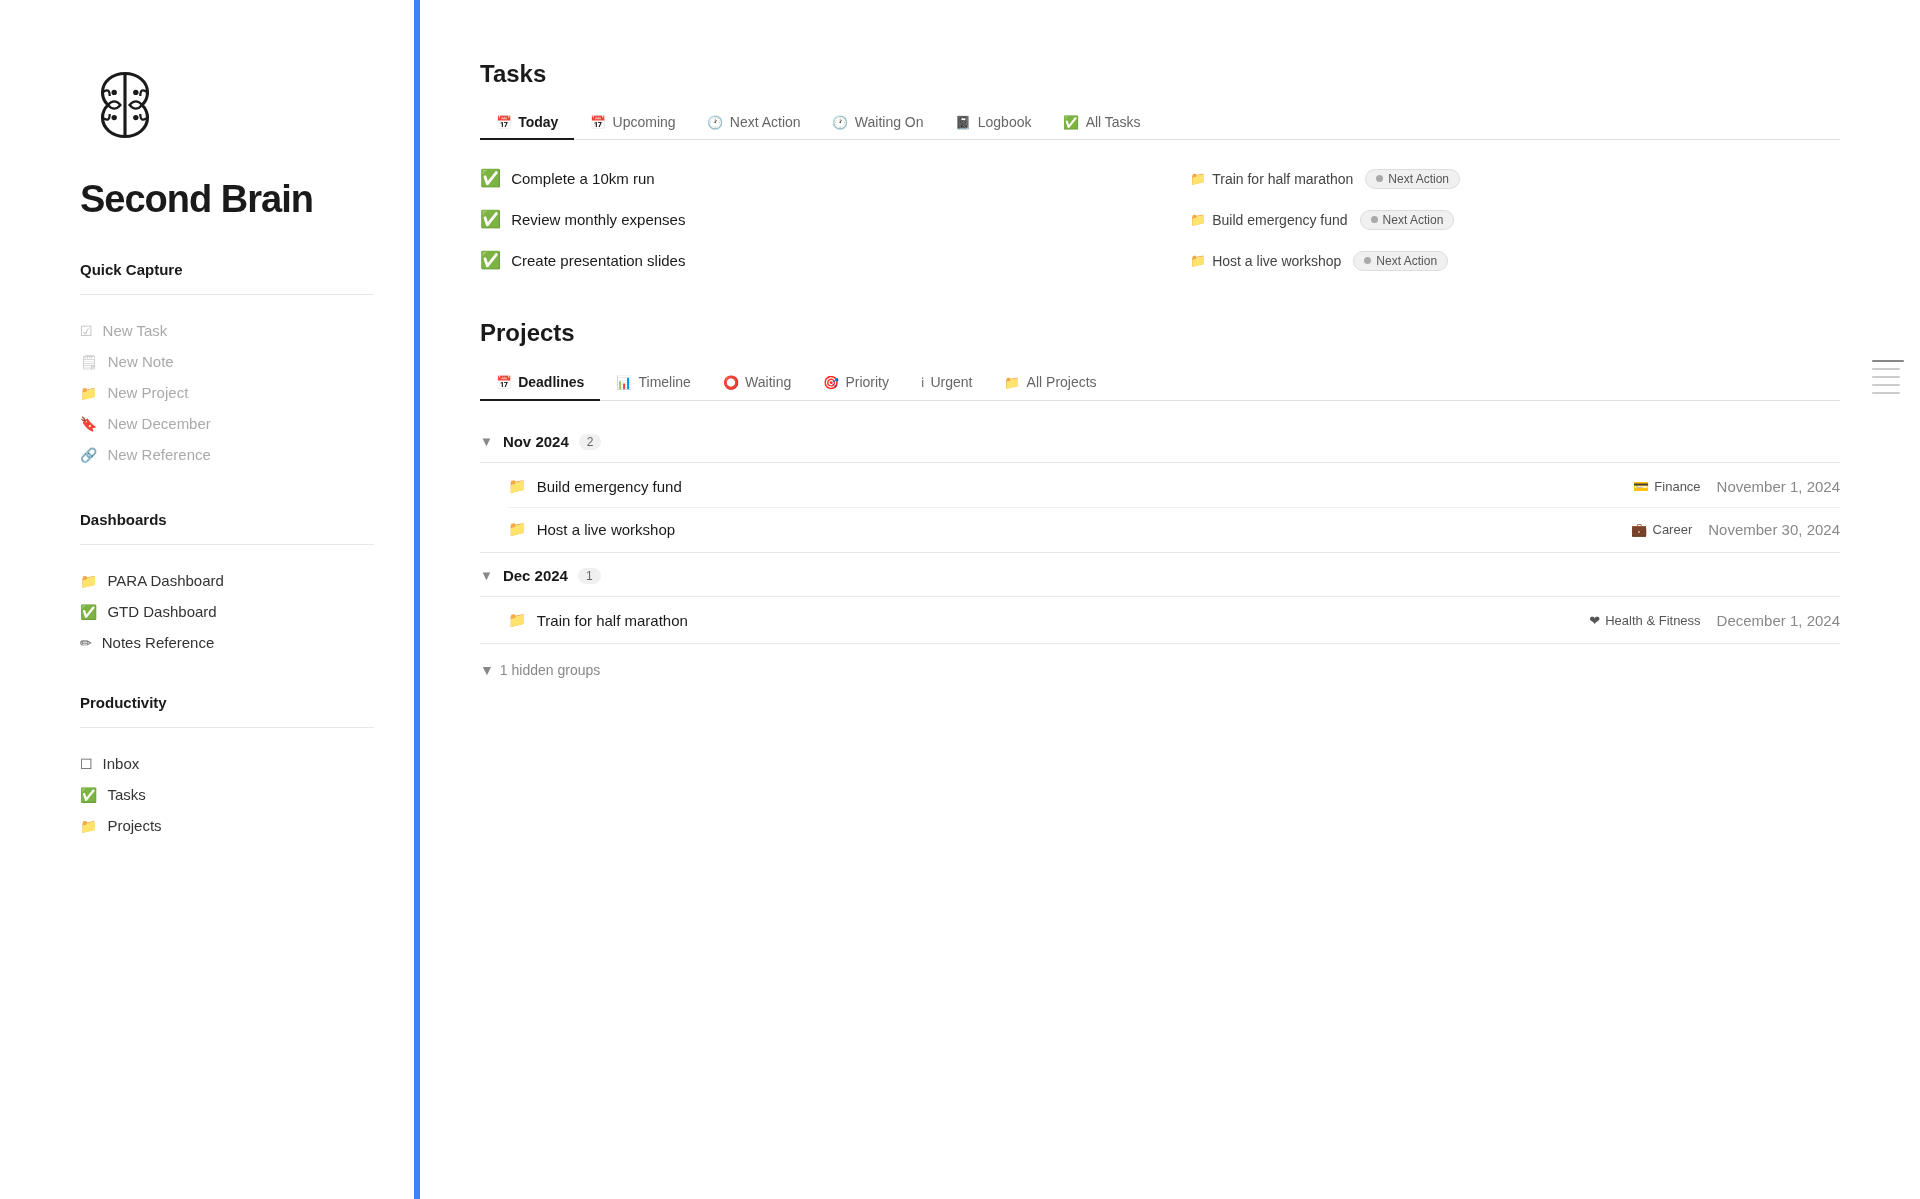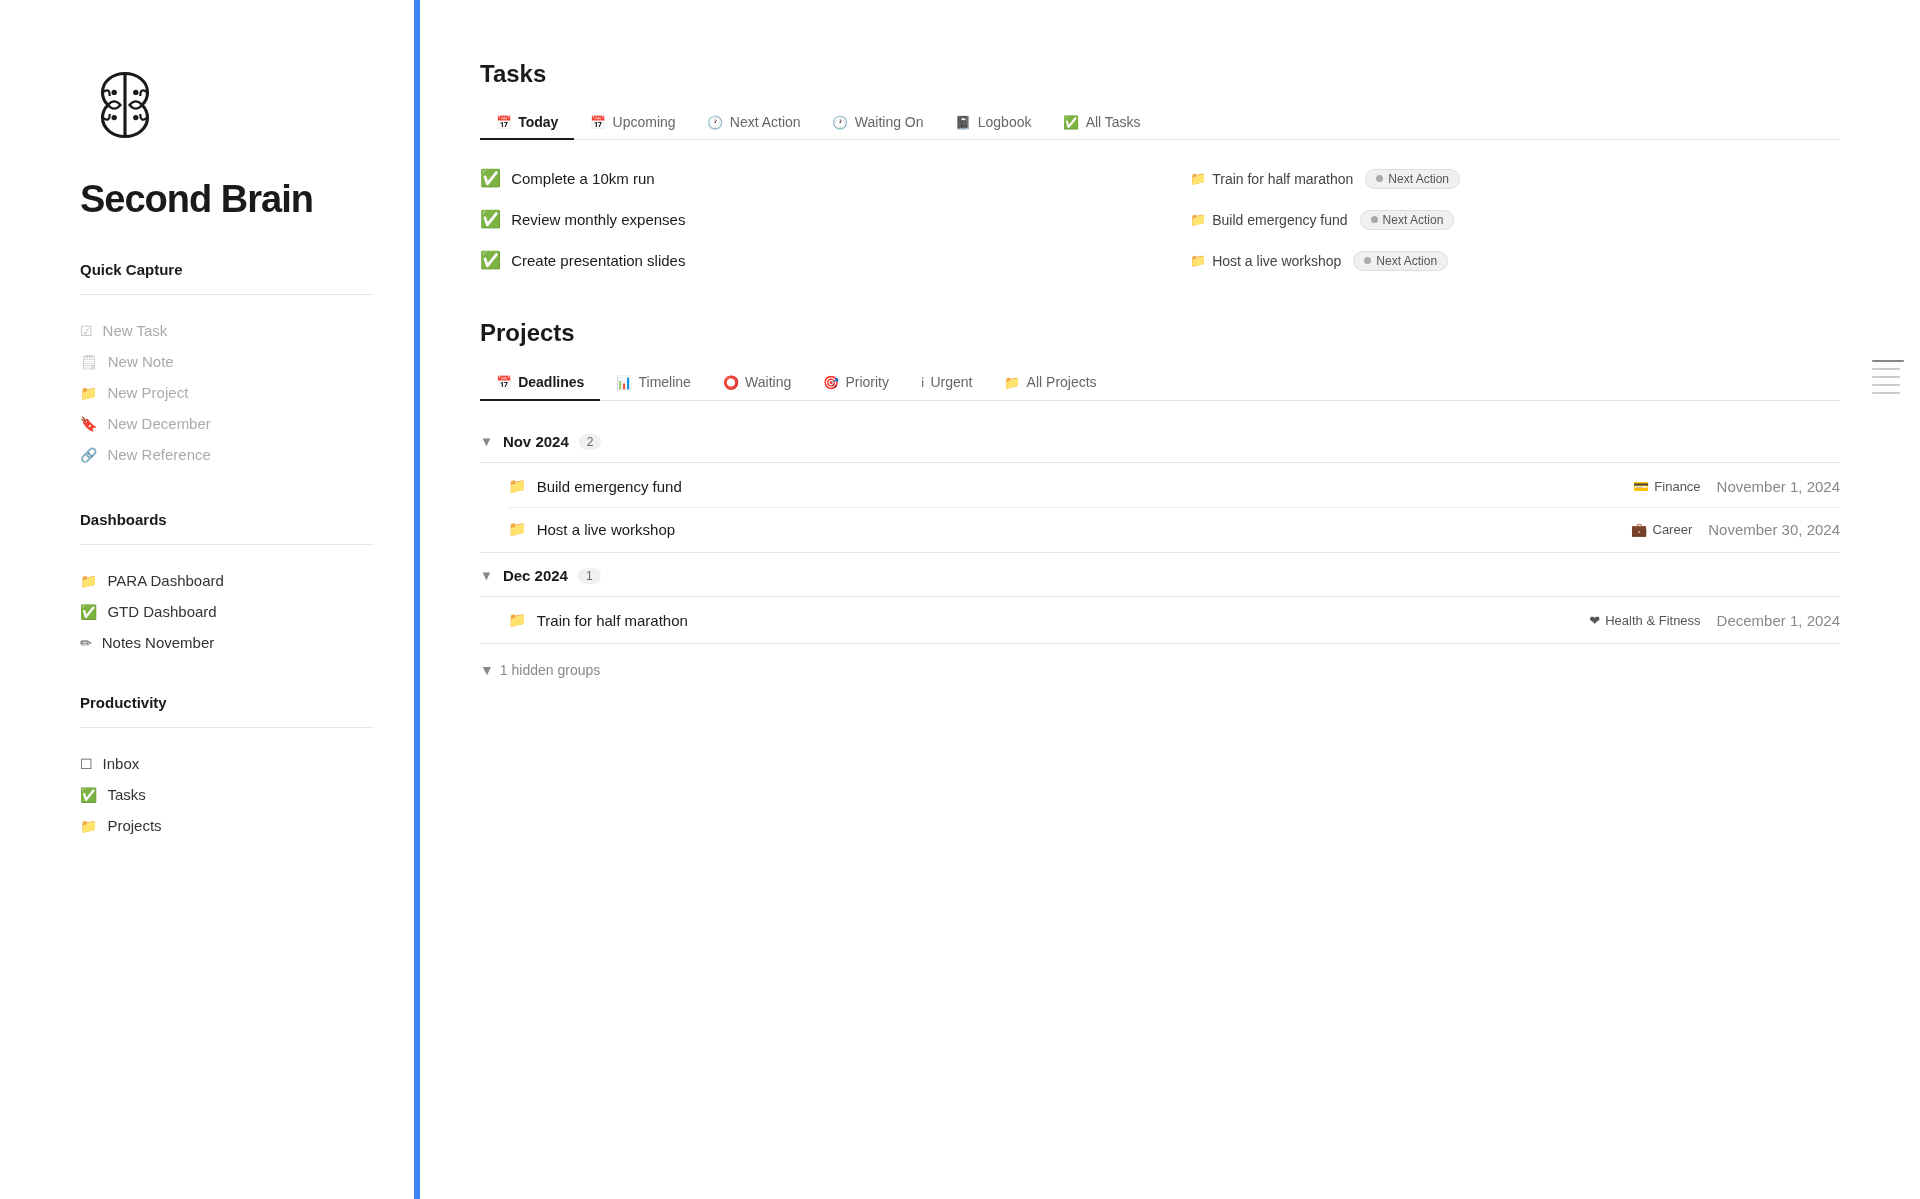--- a/index.html
+++ b/index.html
@@ -336,21 +336,21 @@
     <div class="dashboard-item">
       <span class="d-icon">📁</span>
       <span>PARA Dashboard</span>
     </div>
     <div class="dashboard-item">
       <span class="d-icon">✅</span>
       <span>GTD Dashboard</span>
     </div>
     <div class="dashboard-item">
       <span class="d-icon">✏</span>
-      <span>Notes November</span>
+      <span>Notes Reference</span>
     </div>
   </div>
 
   
   <div class="productivity-section">
     <div class="section-title">Productivity</div>
     <hr class="divider">
 
     <div class="productivity-item">
       <span class="p-icon">☐</span>

